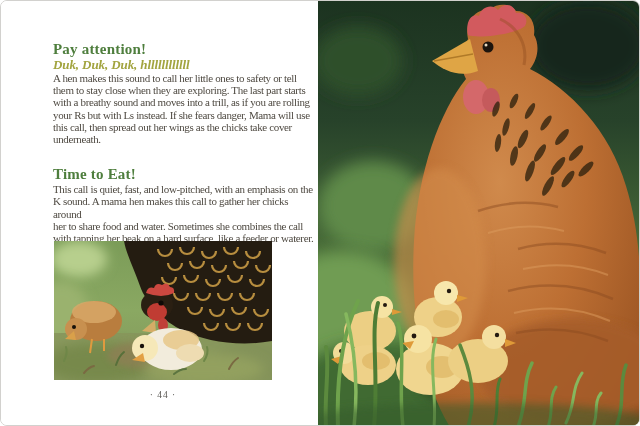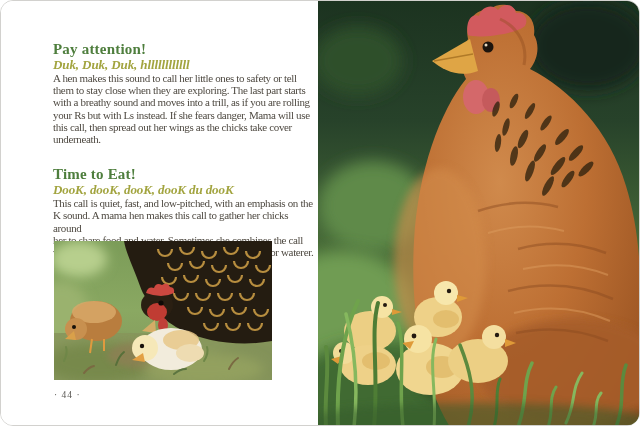--- a/index.html
+++ b/index.html
@@ -1,18 +1,18 @@
 <!DOCTYPE html>
 <html><head>
 <meta charset="utf-8">
 <style>
   html,body { margin:0; padding:0; background:#ffffff; }
   .frame {
     position:relative; width:640px; height:426px;
-    border:1px solid #d2d1ce; border-radius:13px; overflow:hidden;
+    border:1px solid #d2d1ce; border-radius:7px; overflow:hidden;
     box-sizing:border-box; background:#ffffff;
     font-family:"Liberation Serif", serif;
   }
   .page-left { position:absolute; left:0; top:0; width:317px; height:426px; background:#ffffff; }
   .page-right { position:absolute; left:317px; top:0; width:323px; height:426px; overflow:hidden; }
   .content { position:absolute; left:52px; top:40px; width:266px; }
   .section-heading {
     margin:0; font-size:15px; line-height:17px; font-weight:700;
     color:#4e7e3d; letter-spacing:0.2px;
   }
@@ -22,21 +22,21 @@
   }
   .body-text {
     margin:0; font-size:11px; line-height:12.2px; color:#4f4a42;
     letter-spacing:-0.35px; white-space:pre-line;
   }
   .section + .section { margin-top:21px; }
   .photo-left {
     position:absolute; left:53px; top:240px; width:218px; height:139px; overflow:hidden;
   }
   .page-num {
-    position:absolute; left:53px; top:389px; width:218px; text-align:left;
+    position:absolute; left:53px; top:389px; width:218px; text-align:center;
     font-size:9.5px; color:#5b5955; letter-spacing:1px;
   }
   svg { display:block; }
 </style>
 </head>
 <body>
 
 <div class="frame">
 
   <div class="page-left">
@@ -48,21 +48,20 @@
         <p class="body-text">A hen makes this sound to call her little ones to safety or tell
 them to stay close when they are exploring. The last part starts
 with a breathy sound and moves into a trill, as if you are rolling
 your Rs but with Ls instead. If she fears danger, Mama will use
 this call, then spread out her wings as the chicks take cover
 underneath.</p>
       </div>
 
       <div class="section">
         <h2 class="section-heading">Time to Eat!</h2>
-        <p class="call">DooK, dooK, dooK, dooK du dooK</p>
         <p class="body-text">This call is quiet, fast, and low-pitched, with an emphasis on the
 K sound. A mama hen makes this call to gather her chicks around
 her to share food and water. Sometimes she combines the call
 with tapping her beak on a hard surface, like a feeder or waterer.</p>
       </div>
 
     </div>
 
     <div class="photo-left">
       <svg width="218" height="139" viewBox="0 0 218 139">

